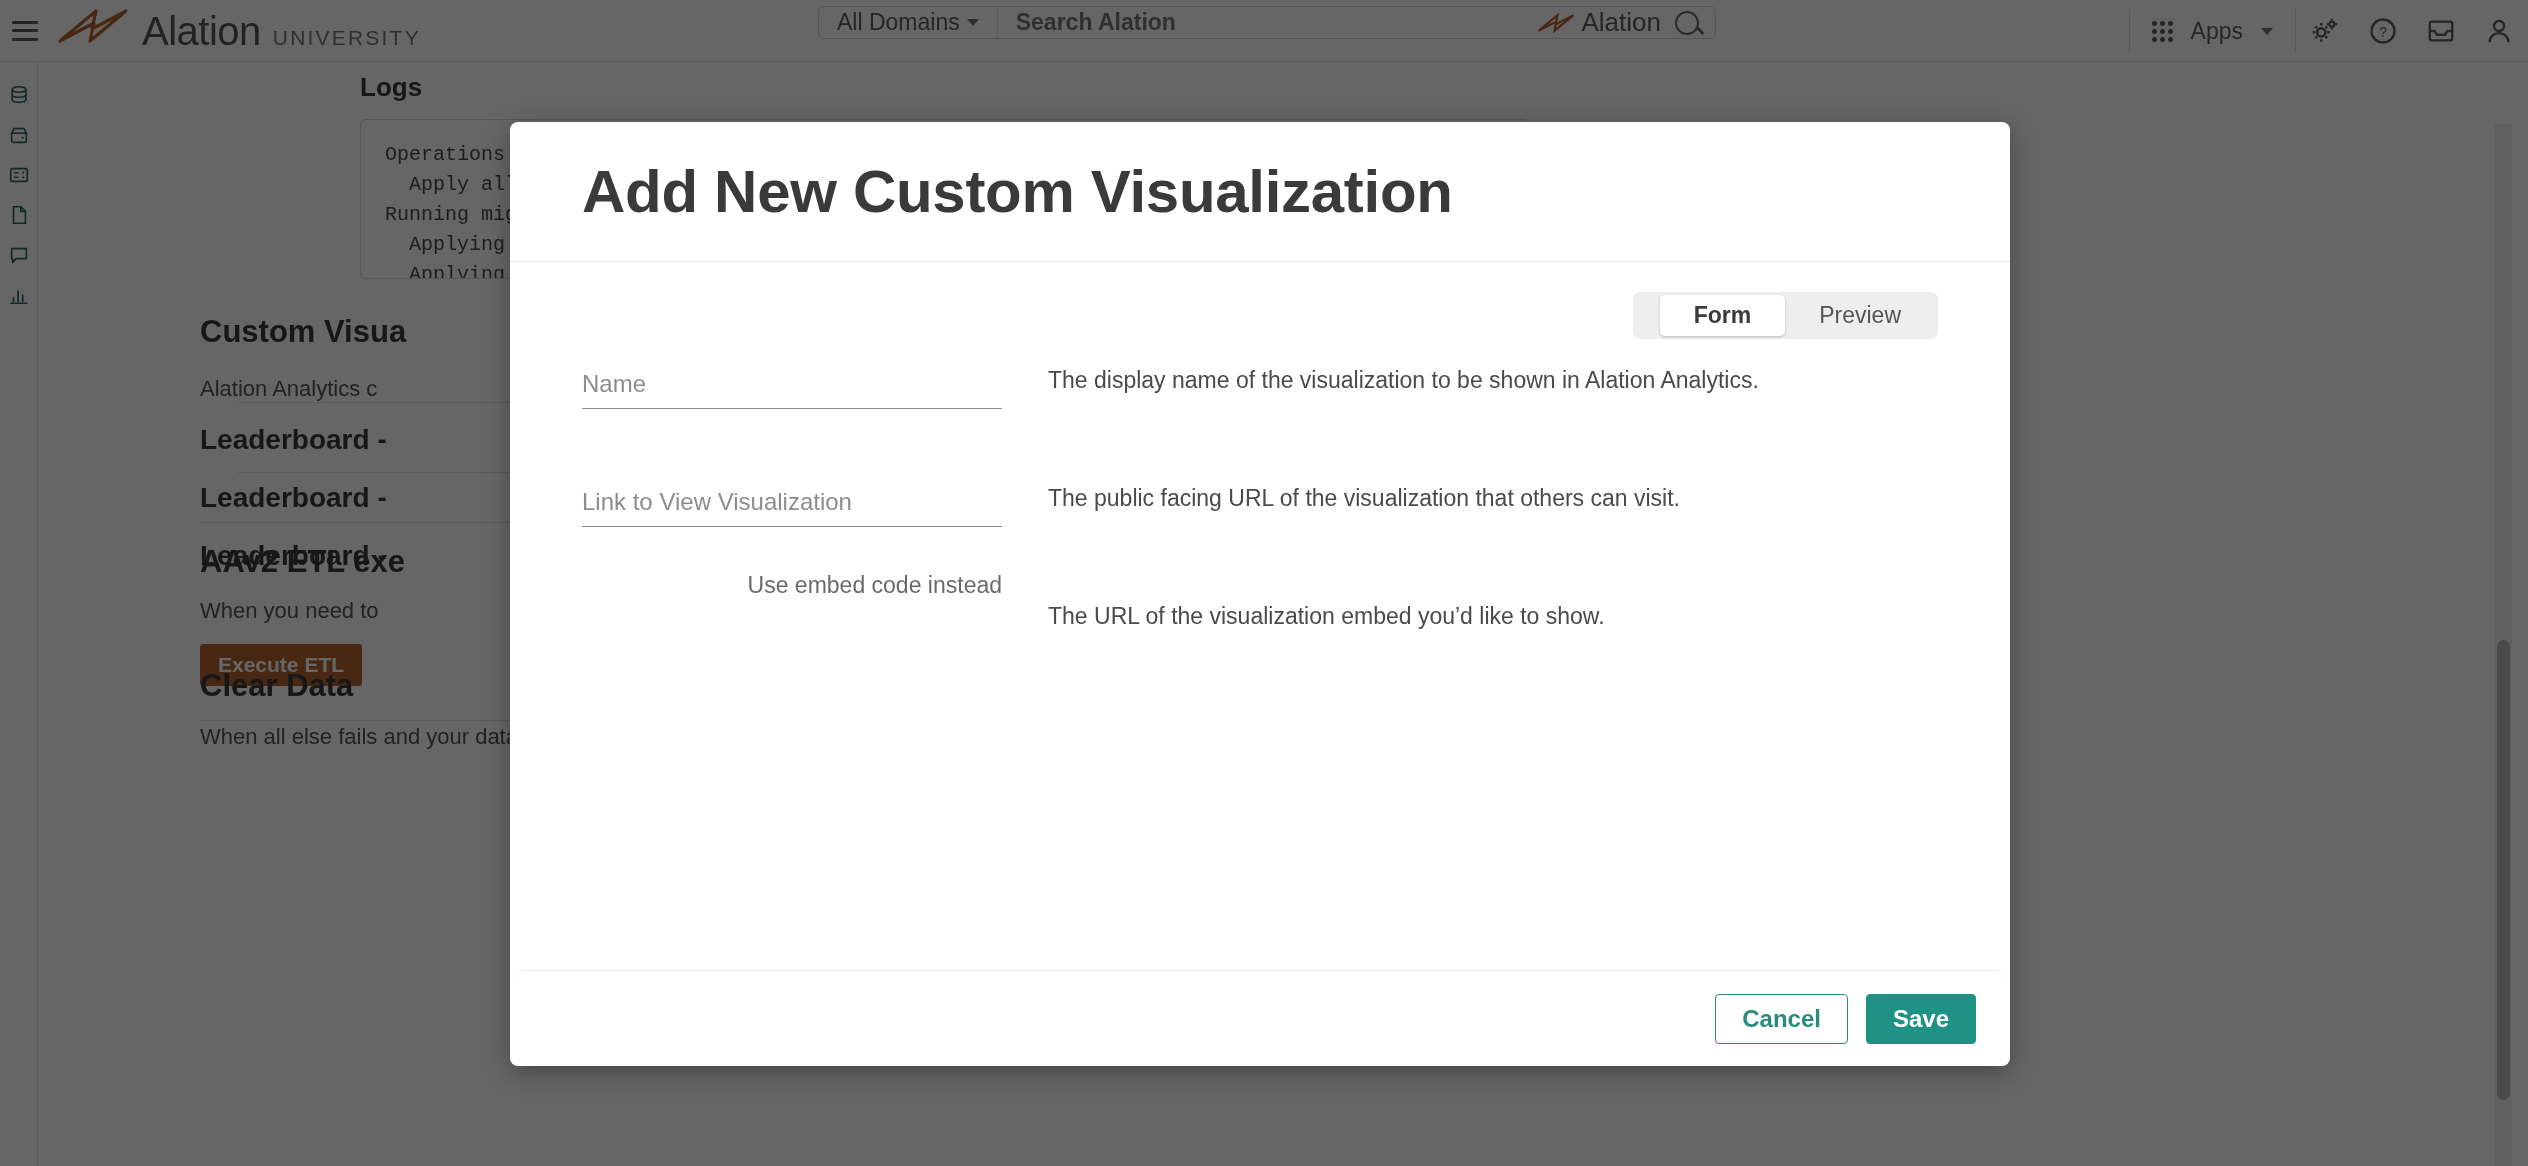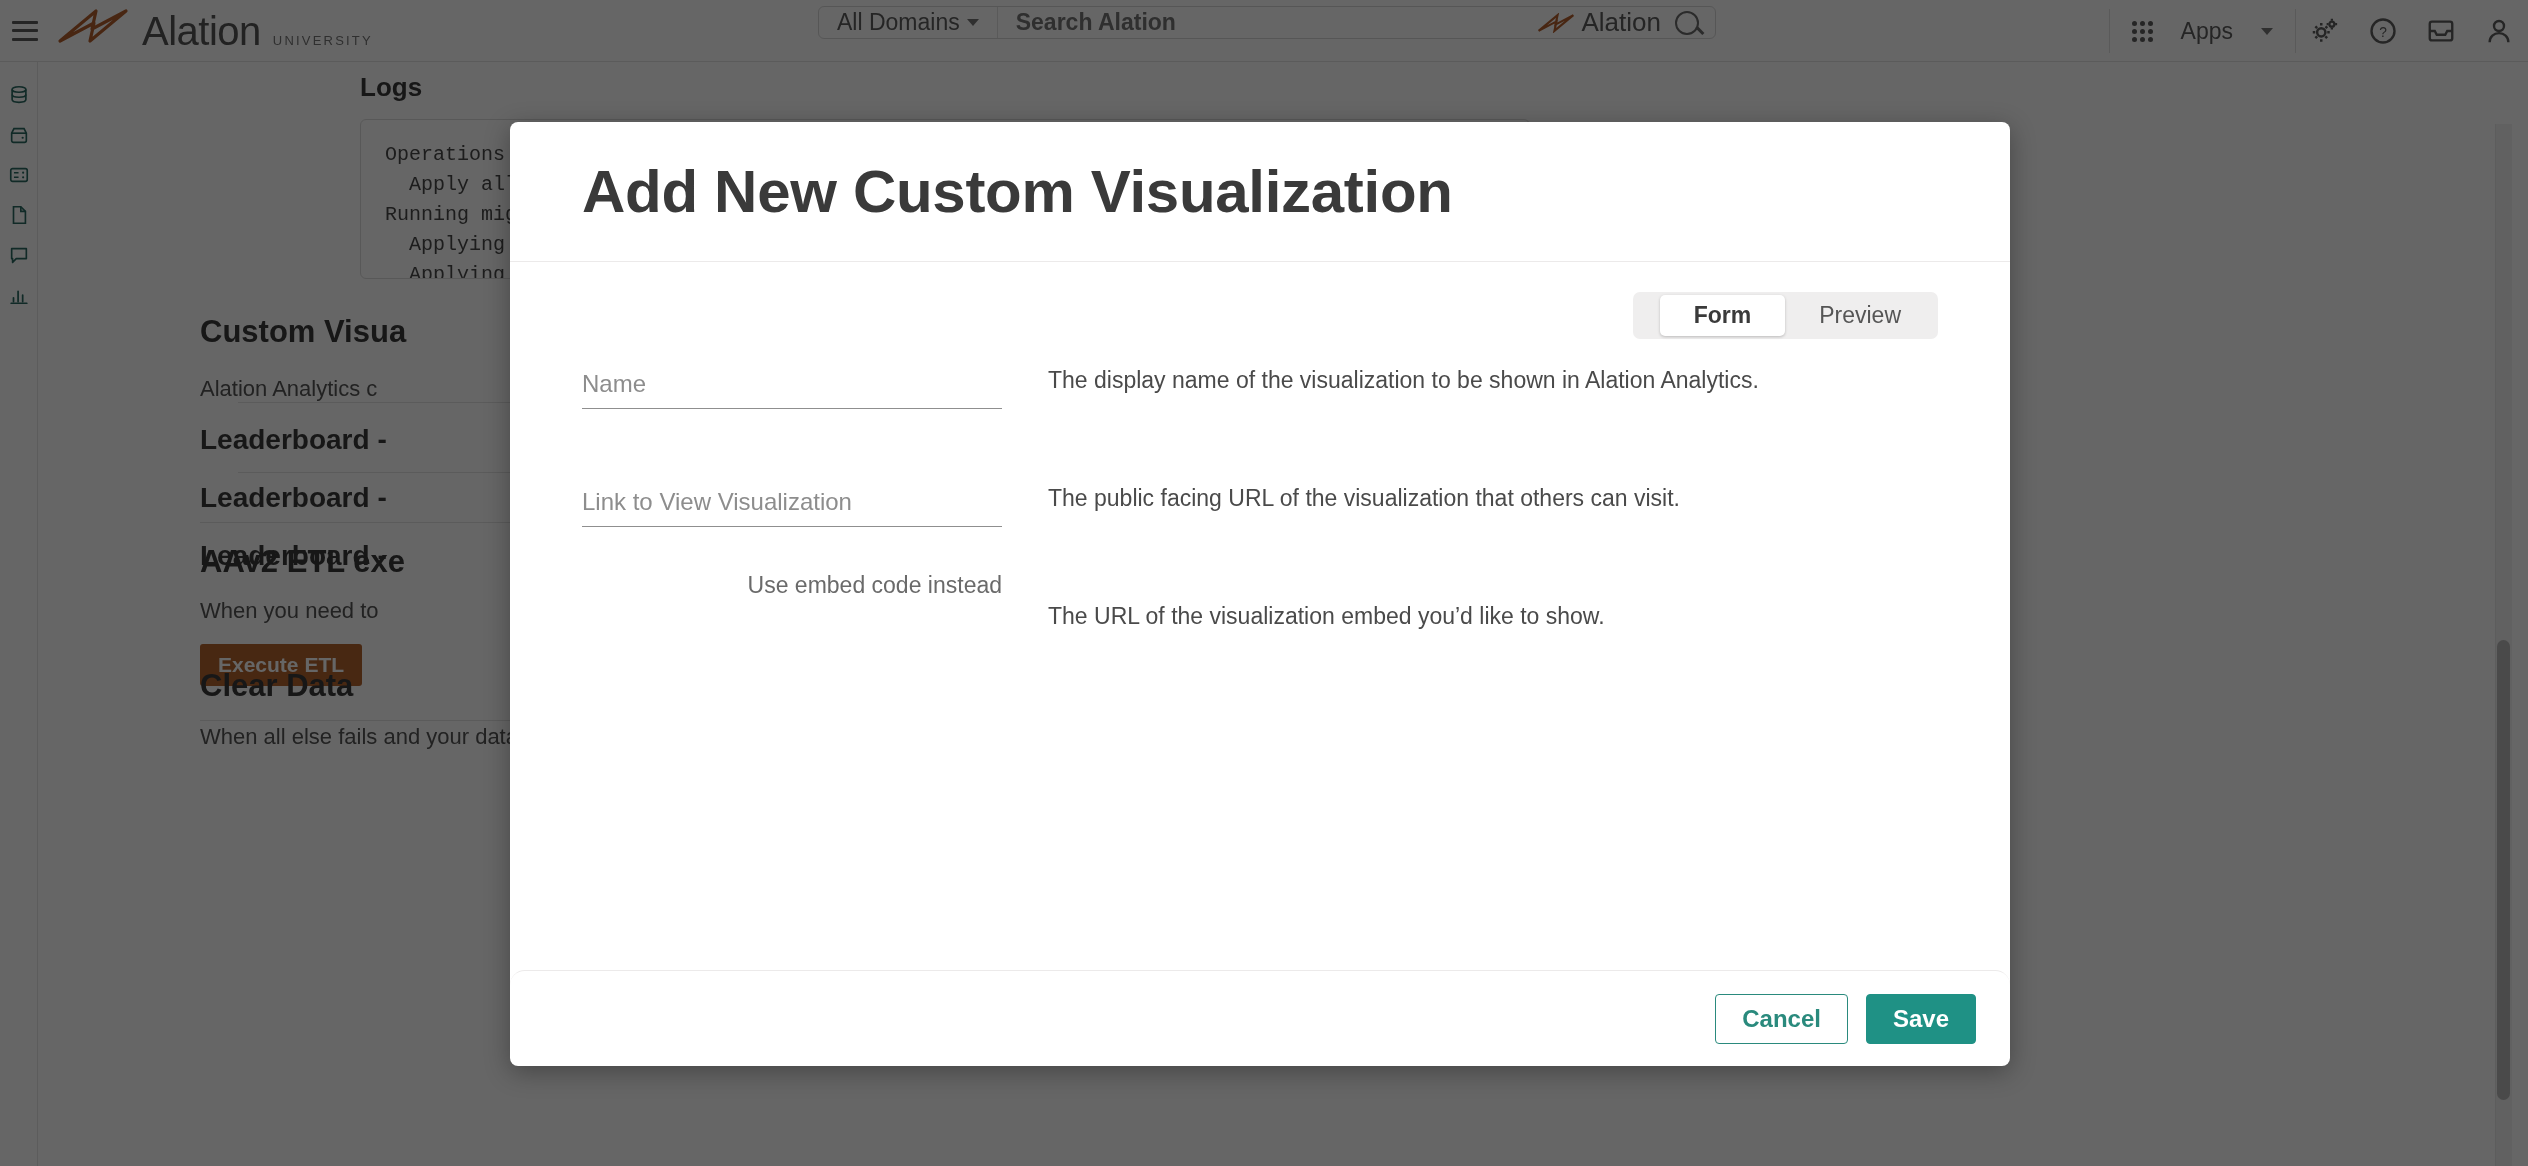--- a/index.html
+++ b/index.html
@@ -18,40 +18,40 @@
     background: #ffffff; border-bottom: 1px solid #e3e3e3;
     display: flex; align-items: center;
   }
   .hamburger { width: 26px; height: 20px; margin-left: 12px; margin-right: 18px;
     display: flex; flex-direction: column; justify-content: space-between; }
   .hamburger i { display:block; height: 3px; background: #5d5d5d; border-radius: 1px; }
 
   .brand { display:flex; align-items: baseline; gap: 12px; }
   .brand-mark { width: 74px; height: 38px; }
   .brand-word { font-size: 40px; color: #555; letter-spacing: -0.5px; font-weight: 400; }
-  .brand-sub { font-size: 13px; color: #777; letter-spacing: 2.2px; }
+  .brand-sub { font-size: 21px; color: #777; letter-spacing: 2.2px; }
 
   .searchwrap {
     position: absolute; left: 818px; top: 6px;
     width: 898px; height: 33px;
     border: 1px solid #d8d8d8; border-radius: 6px;
     display: flex; align-items: center; background: #fff;
   }
   .domain-sel { display:flex; align-items:center; gap:7px; padding: 0 18px;
     height: 100%; color: #5d5d5d; font-size: 23px; border-right: 1px solid #e0e0e0; }
   .caret { width:0;height:0;border-left:6px solid transparent;border-right:6px solid transparent;border-top:7px solid #777; }
   .search-input { flex:1; border:0; outline:0; font-size: 23px; color:#8a8a8a;
     padding-left: 18px; font-family: "Liberation Sans", sans-serif; background: transparent; font-weight: bold; }
   .search-brand { display:flex; align-items:center; gap:6px; padding-right: 14px; }
   .search-brand .bw { font-size: 26px; color:#5d5d5d; }
   .mag { width: 24px; height: 24px; border: 2.5px solid #6b6b6b; border-radius: 50%; position: relative; margin-right: 16px;}
   .mag::after { content:""; position:absolute; width:10px; height:2.5px; background:#6b6b6b; transform: rotate(45deg); right:-8px; bottom:1px;}
 
   .topright { position:absolute; right: 0; top: 0; height: 62px; display:flex; align-items:center; }
-  .apps-btn { display:flex; align-items:center; gap:28px; padding: 0 22px; height: 44px;
+  .apps-btn { display:flex; align-items:center; gap:18px; padding: 0 22px; height: 44px;
      border-left: 1px solid #e0e0e0; border-right: 1px solid #e0e0e0; color:#5d5d5d; font-size: 23px; }
   .dotgrid { display:grid; grid-template-columns: repeat(3, 5px); gap:3px; }
   .dotgrid i { width:5px; height:5px; background:#5d5d5d; border-radius:50%; display:block;}
   .icon-btn { width: 58px; height: 46px; display:flex; align-items:center; justify-content:center; }
 
   
   .rail { position:absolute; left:0; top:62px; width: 38px; bottom:0; background:#fff;
      border-right: 1px solid #e6e6e6; padding-top: 22px; display:flex; flex-direction:column; align-items:center; gap: 18px; }
   .rail-ic { width: 22px; height: 22px; color: #2b6a63; }
 

